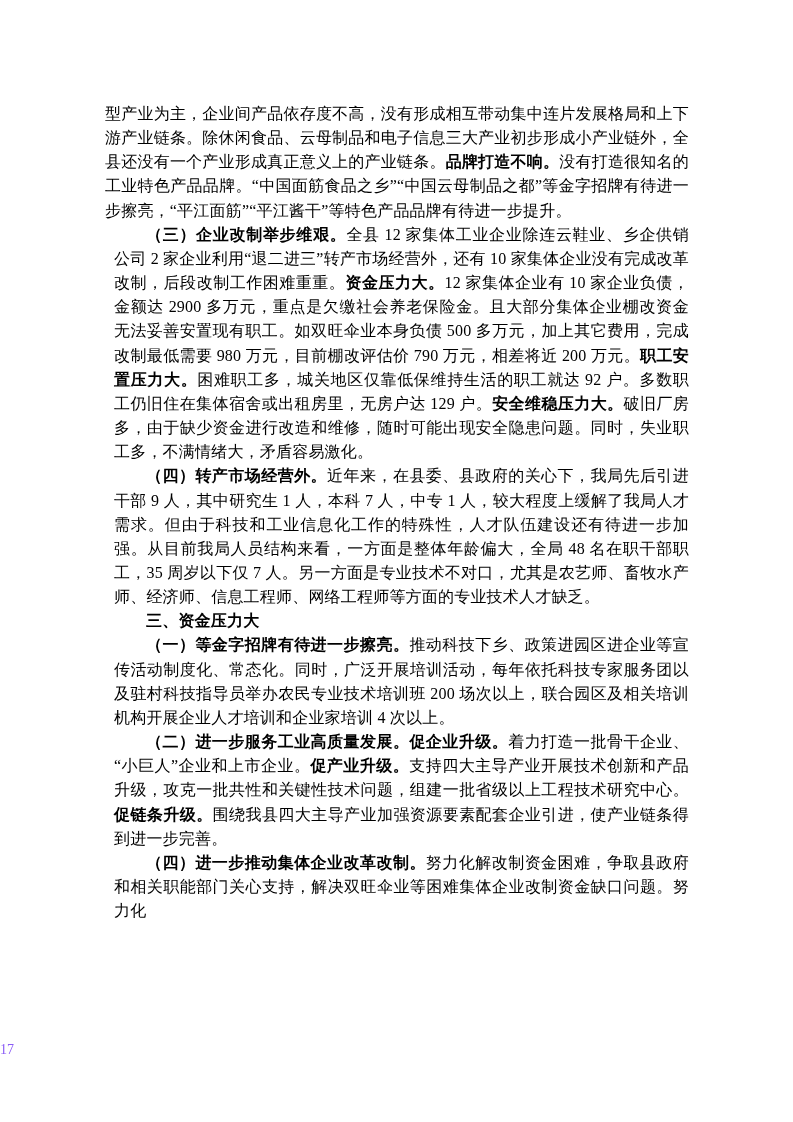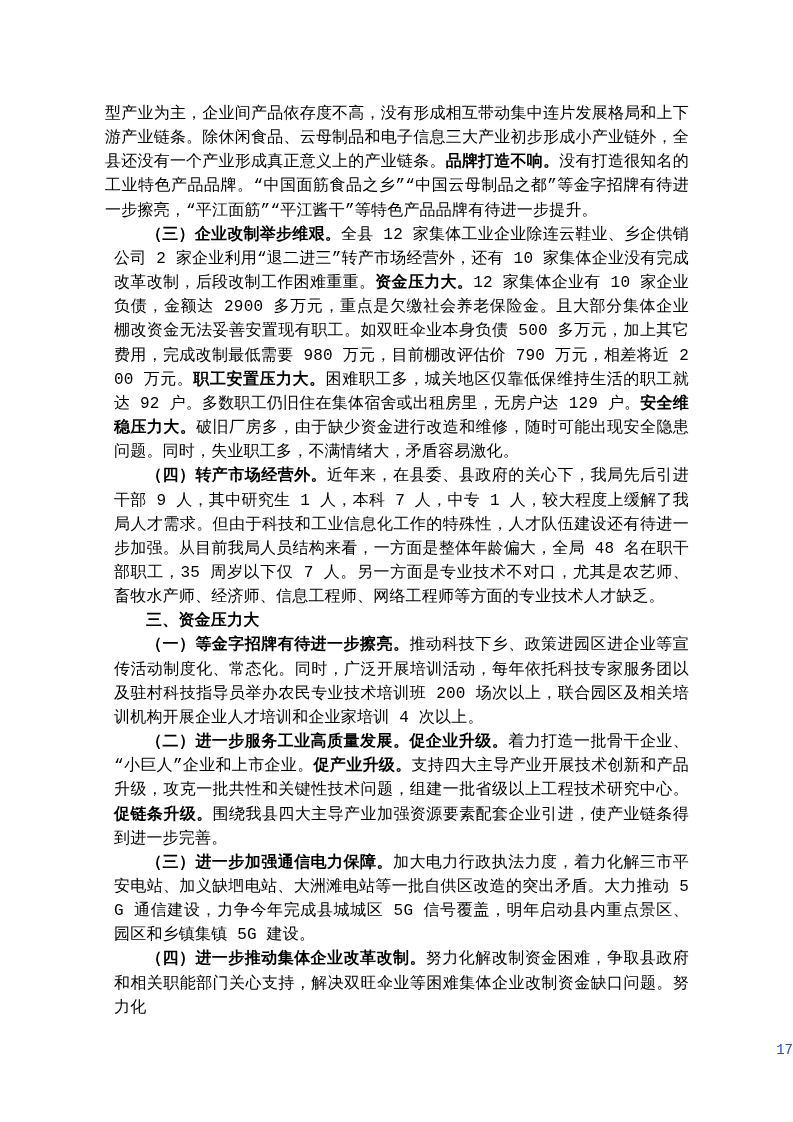--- a/index.html
+++ b/index.html
@@ -12,21 +12,20 @@
     height: 1122px;
     overflow: hidden;
     font-family: "Liberation Serif", "DejaVu Serif", serif;
   }
   .page {
     position: relative;
     width: 793px;
     height: 1122px;
     background: #ffffff;
     box-sizing: border-box;
-    font-family: Liberation Mono, monospace;
   }
   .content {
     position: absolute;
     left: 105px;
     top: 102px;
     width: 584px;
     color: #000000;
   }
   .para {
     margin: 0;
@@ -46,33 +45,32 @@
     font-weight: bold;
   }
   .run-regular {
     font-weight: normal;
   }
   .page-number {
     position: absolute;
     left: 0;
     bottom: 64px;
     width: 100%;
-    text-align: right;
+    text-align: left;
     font-size: 14px;
-    color: #1d4ed8;
+    color: #8b5cf6;
   }
 </style>
 </head>
 <body>
 
 <div class="page">
   <div class="content">
       <p class="para"><span class="run-regular">型产业为主，企业间产品依存度不高，没有形成相互带动集中连片发展格局和上下游产业链条。除休闲食品、云母制品和电子信息三大产业初步形成小产业链外，全县还没有一个产业形成真正意义上的产业链条。</span><span class="run-bold">品牌打造不响。</span><span class="run-regular">没有打造很知名的工业特色产品品牌。“中国面筋食品之乡”“中国云母制品之都”等金字招牌有待进一步擦亮，“平江面筋”“平江酱干”等特色产品品牌有待进一步提升。</span></p>
       <p class="para indent"><span class="run-bold">（三）企业改制举步维艰。</span><span class="run-regular">全县 12 家集体工业企业除连云鞋业、乡企供销公司 2 家企业利用“退二进三”转产市场经营外，还有 10 家集体企业没有完成改革改制，后段改制工作困难重重。</span><span class="run-bold">资金压力大。</span><span class="run-regular">12 家集体企业有 10 家企业负债，金额达 2900 多万元，重点是欠缴社会养老保险金。且大部分集体企业棚改资金无法妥善安置现有职工。如双旺伞业本身负债 500 多万元，加上其它费用，完成改制最低需要 980 万元，目前棚改评估价 790 万元，相差将近 200 万元。</span><span class="run-bold">职工安置压力大。</span><span class="run-regular">困难职工多，城关地区仅靠低保维持生活的职工就达 92 户。多数职工仍旧住在集体宿舍或出租房里，无房户达 129 户。</span><span class="run-bold">安全维稳压力大。</span><span class="run-regular">破旧厂房多，由于缺少资金进行改造和维修，随时可能出现安全隐患问题。同时，失业职工多，不满情绪大，矛盾容易激化。</span></p>
       <p class="para indent"><span class="run-bold">（四）转产市场经营外。</span><span class="run-regular">近年来，在县委、县政府的关心下，我局先后引进干部 9 人，其中研究生 1 人，本科 7 人，中专 1 人，较大程度上缓解了我局人才需求。但由于科技和工业信息化工作的特殊性，人才队伍建设还有待进一步加强。从目前我局人员结构来看，一方面是整体年龄偏大，全局 48 名在职干部职工，35 周岁以下仅 7 人。另一方面是专业技术不对口，尤其是农艺师、畜牧水产师、经济师、信息工程师、网络工程师等方面的专业技术人才缺乏。</span></p>
       <p class="para indent"><span class="run-bold">三、资金压力大</span></p>
       <p class="para indent"><span class="run-bold">（一）等金字招牌有待进一步擦亮。</span><span class="run-regular">推动科技下乡、政策进园区进企业等宣传活动制度化、常态化。同时，广泛开展培训活动，每年依托科技专家服务团以及驻村科技指导员举办农民专业技术培训班 200 场次以上，联合园区及相关培训机构开展企业人才培训和企业家培训 4 次以上。</span></p>
       <p class="para indent"><span class="run-bold">（二）进一步服务工业高质量发展。</span><span class="run-bold">促企业升级。</span><span class="run-regular">着力打造一批骨干企业、“小巨人”企业和上市企业。</span><span class="run-bold">促产业升级。</span><span class="run-regular">支持四大主导产业开展技术创新和产品升级，攻克一批共性和关键性技术问题，组建一批省级以上工程技术研究中心。</span><span class="run-bold">促链条升级。</span><span class="run-regular">围绕我县四大主导产业加强资源要素配套企业引进，使产业链条得到进一步完善。</span></p>
-      <p class="para indent"><span class="run-bold">（三）进一步加强通信电力保障。</span><span class="run-regular">加大电力行政执法力度，着力化解三市平安电站、加义缺垇电站、大洲滩电站等一批自供区改造的突出矛盾。大力推动 5G 通信建设，力争今年完成县城城区 5G 信号覆盖，明年启动县内重点景区、园区和乡镇集镇 5G 建设。</span></p>
       <p class="para indent"><span class="run-bold">（四）进一步推动集体企业改革改制。</span><span class="run-regular">努力化解改制资金困难，争取县政府和相关职能部门关心支持，解决双旺伞业等困难集体企业改制资金缺口问题。努力化</span></p>
     </div>
   <div class="page-number">17</div>
 </div>
 
 </body></html>

